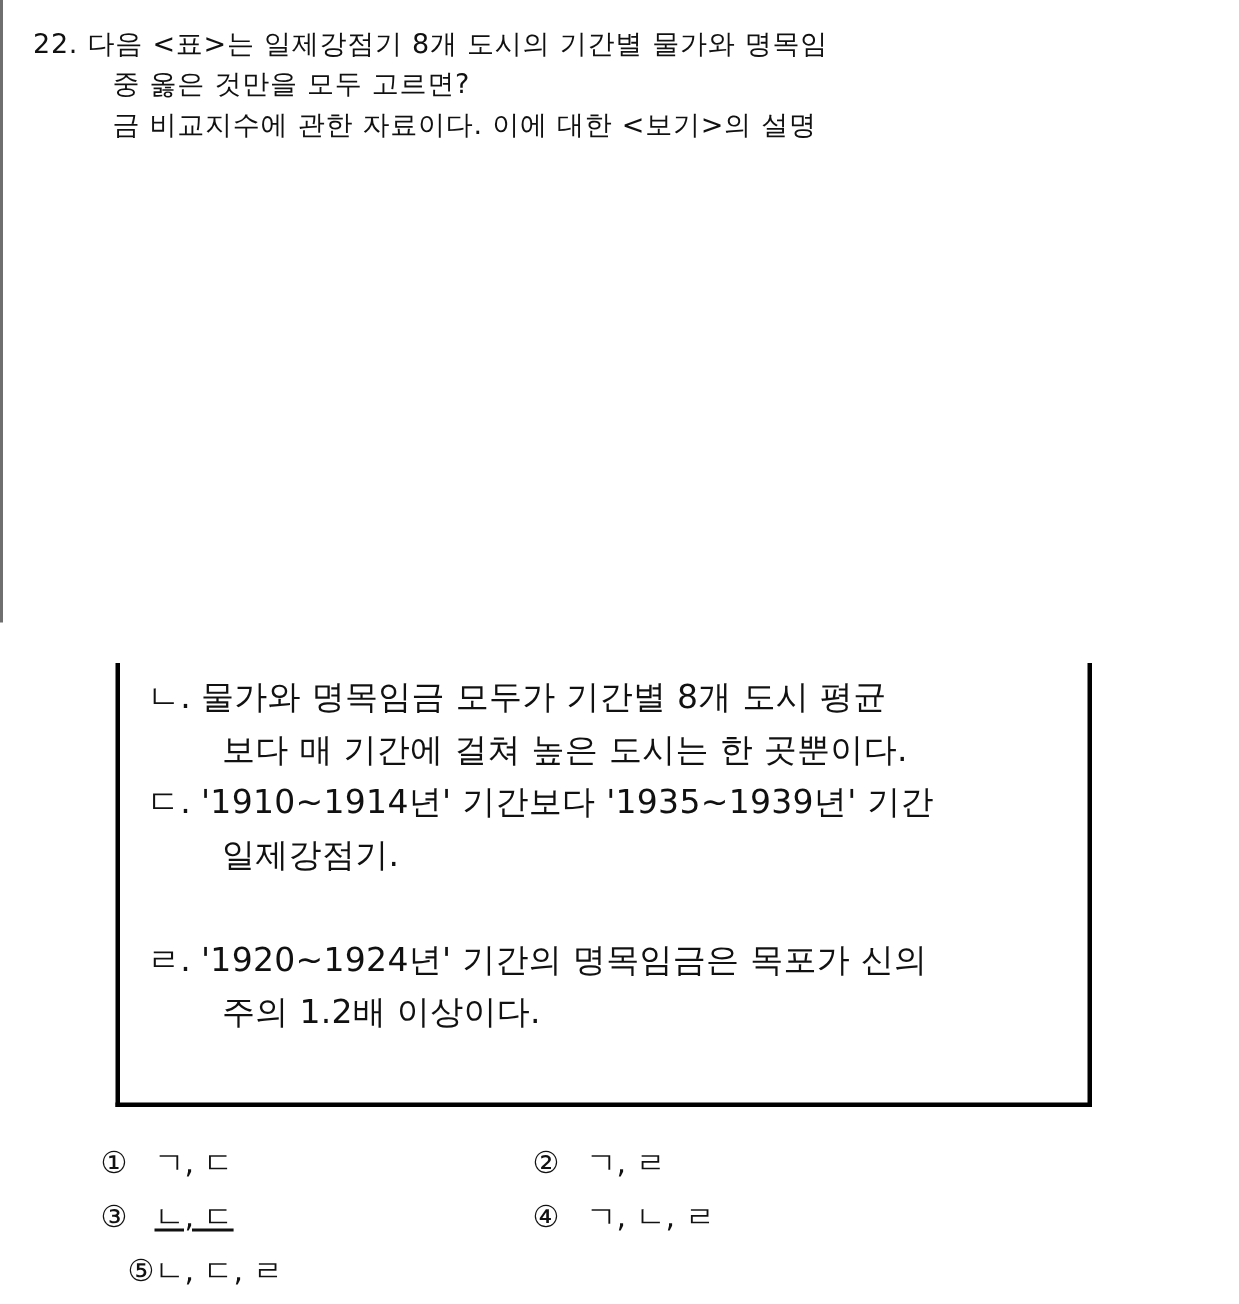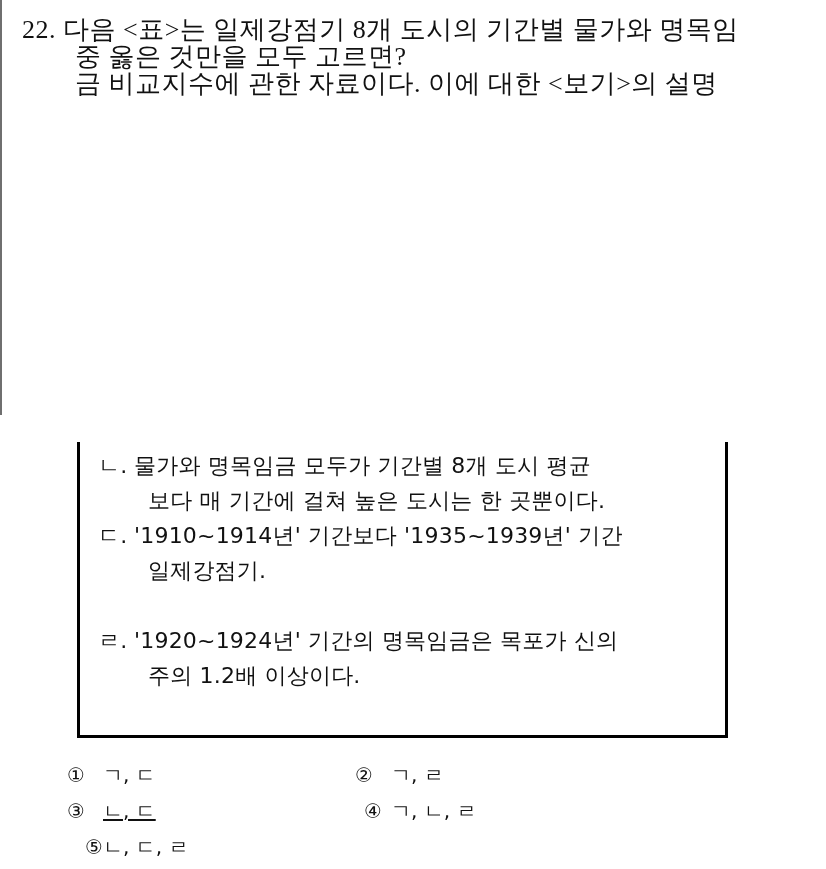--- a/index.html
+++ b/index.html
@@ -21,24 +21,23 @@
       top: 0;
       width: 2px;
       height: 415px;
       background: #6f6f6f;
     }
     .question {
       position: absolute;
       left: 22px;
       top: 16px;
       width: 790px;
-      font-size: 26px;
+      font-size: 18px;
       line-height: 27px;
       letter-spacing: 0.5px;
-      font-family: Liberation Serif, serif;
     }
     .question .q-line {
       white-space: nowrap;
     }
     .question .q-line.indent {
       padding-left: 53px;
     }
     .bogi-box {
       position: absolute;
       left: 77px;
@@ -115,19 +114,19 @@
 <div class="choices">
   <div class="choice" style="left:0; top:0;">
     <span class="num">①</span><span>ㄱ, ㄷ</span>
   </div>
   <div class="choice" style="left:288px; top:0;">
     <span class="num">②</span><span>ㄱ, ㄹ</span>
   </div>
   <div class="choice" style="left:0; top:36px;text-decoration:underline;">
     <span class="num">③</span><span>ㄴ, ㄷ</span>
   </div>
-  <div class="choice" style="left:288px; top:36px;text-align:center;">
+  <div class="choice" style="left:288px; top:36px;">
     <span class="num">④</span><span>ㄱ, ㄴ, ㄹ</span>
   </div>
   <div class="choice" style="left:0; top:72px;text-align:right;">
     <span class="num">⑤</span><span>ㄴ, ㄷ, ㄹ</span>
   </div>
 </div>
 
 </body></html>

